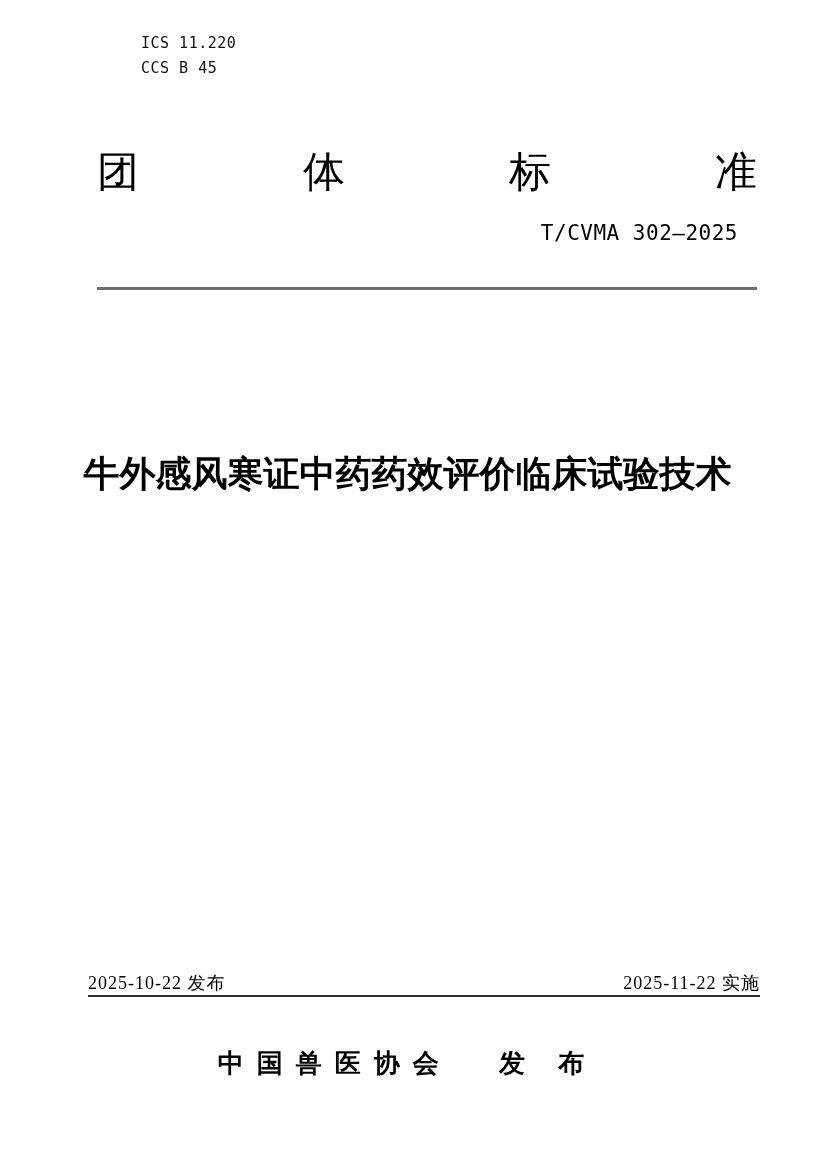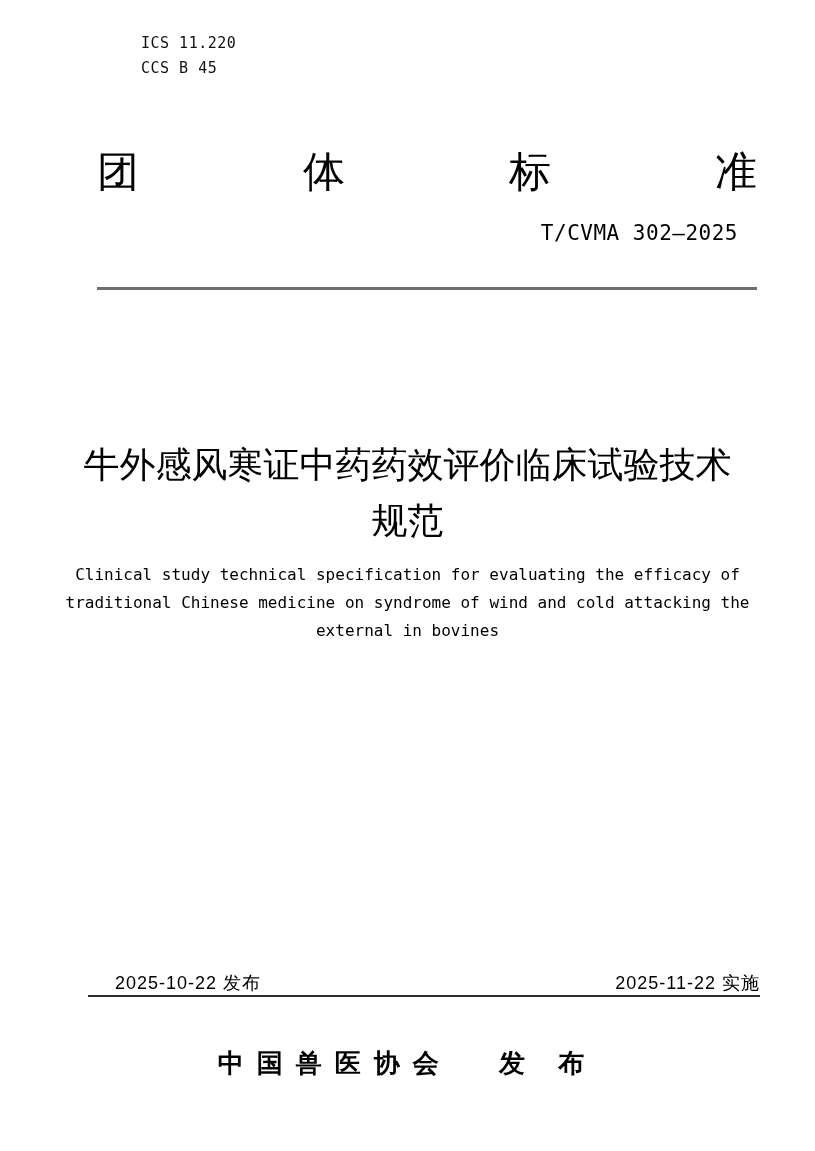--- a/index.html
+++ b/index.html
@@ -64,25 +64,25 @@
     top: 287px;
     width: 660px;
     height: 3px;
     background: #6e6e6e;
   }
 
   
   .title-zh {
     position: absolute;
     left: 0;
-    top: 437px;
+    top: 446px;
     width: 100%;
     text-align: center;
     font-size: 36px;
-    font-weight: 400;
+    font-weight: 700;
     line-height: 56px;
     color: #000000;
   }
 
   
   .title-en {
     position: absolute;
     left: 0;
     top: 561px;
     width: 100%;
@@ -102,22 +102,21 @@
     width: 672px;
     display: flex;
     justify-content: space-between;
     font-family: "DejaVu Sans Mono", monospace;
     font-size: 18px;
     letter-spacing: 1px;
     color: #000000;
     white-space: nowrap;
   }
   .dates .cjk-part {
-    font-family: Liberation Sans, sans-serif;
-    margin-left: 27px;
+    font-family: Liberation Serif, serif;
   }
 
   
   .rule-bottom {
     position: absolute;
     left: 88px;
     top: 995px;
     width: 672px;
     height: 2px;
     background: #2b2b2b;
@@ -156,28 +155,22 @@
     <span>标</span>
     <span>准</span>
   </div>
 
   <div class="std-num">T/CVMA 302—2025</div>
 
   <div class="rule-top"></div>
 
   <div class="title-zh">
     <div>牛外感风寒证中药药效评价临床试验技术</div>
-    <div>规范</div>
   </div>
 
-  <div class="title-en">
-    <div>Clinical study technical specification for evaluating the efficacy of</div>
-    <div>traditional Chinese medicine on syndrome of wind and cold attacking the</div>
-    <div>external in bovines</div>
-  </div>
 
   <div class="dates">
     <span class="cjk-part">2025-10-22 发布</span>
     <span class="cjk-part">2025-11-22 实施</span>
   </div>
 
   <div class="rule-bottom"></div>
 
   <div class="publisher">
     <span>中国兽医协会</span>

